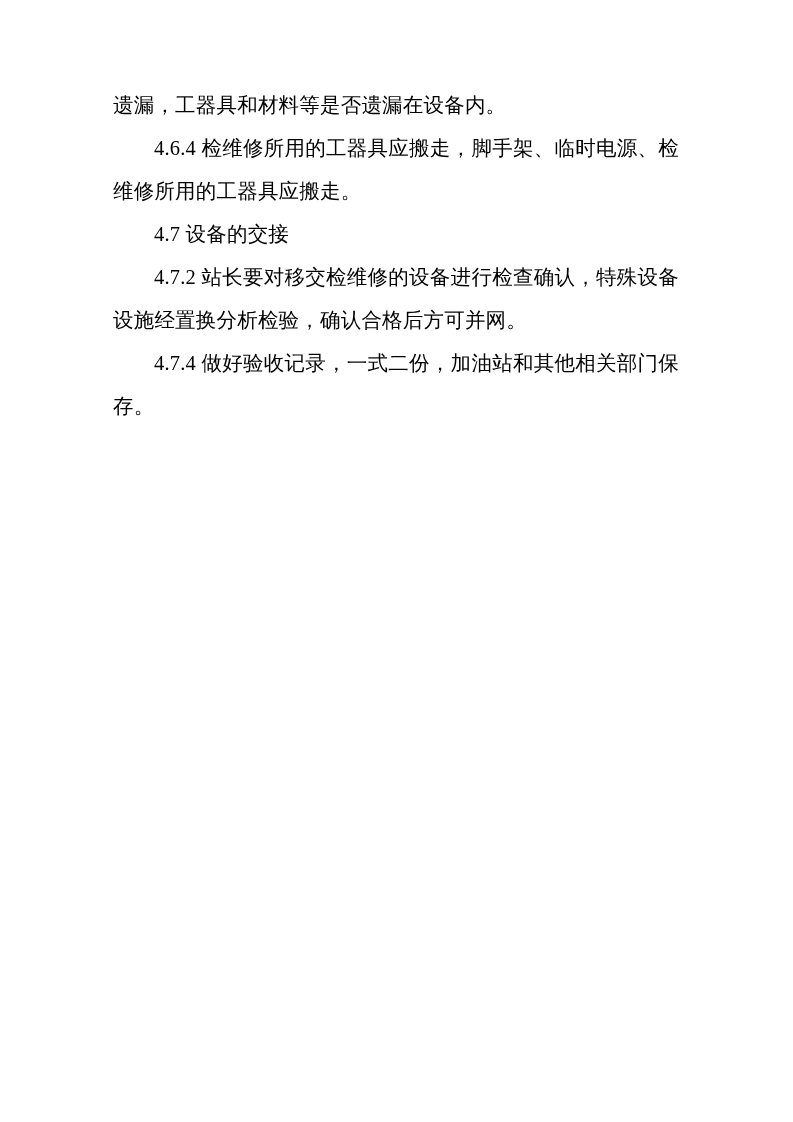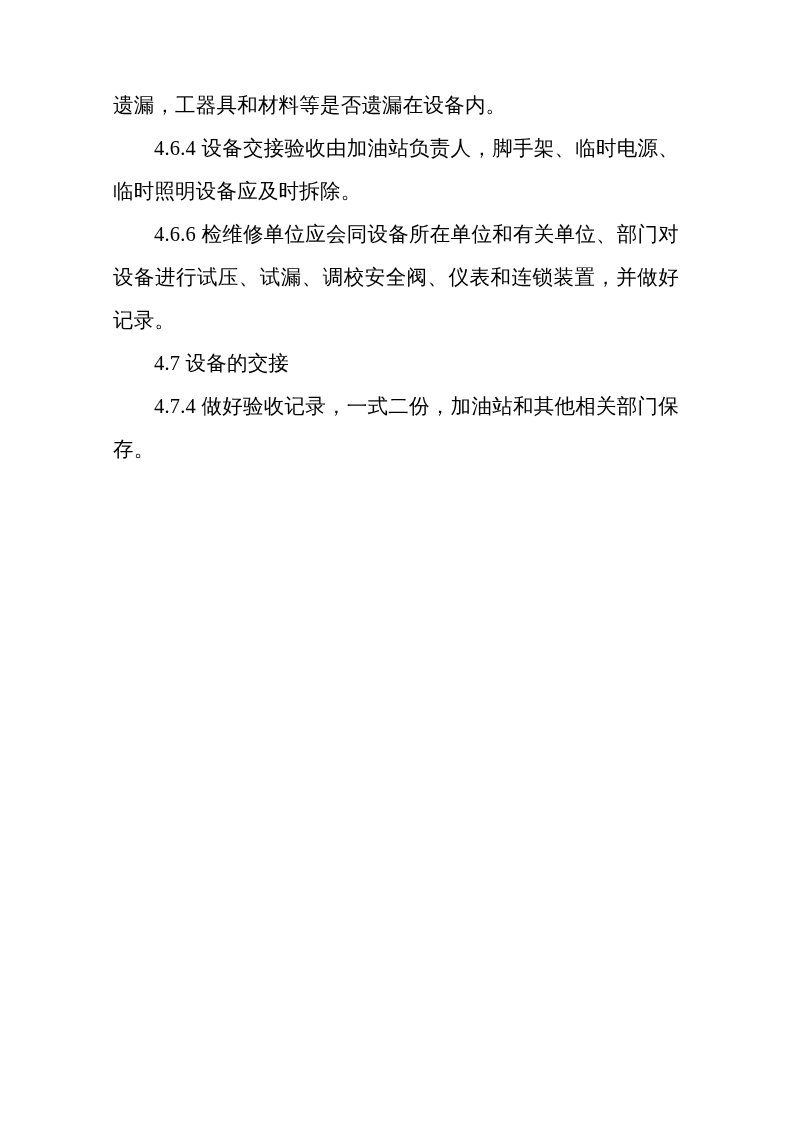--- a/index.html
+++ b/index.html
@@ -38,18 +38,18 @@
   p.noindent {
     text-indent: 0;
   }
 </style>
 </head>
 <body>
 
 <div class="page">
   <div class="content">
     <p class="para noindent">遗漏，工器具和材料等是否遗漏在设备内。</p>
-    <p class="para indent">4.6.4 设备交接验收由加油站负责人，脚手架、临时电源、临时照明设备应及时拆除。</p>
-    <p class="para indent">4.6.6 检维修单位应会同设备所在单位和有关单位、部门对设备进行试压、试漏、调校安全阀、仪表和连锁装置，并做好记录。</p>
+    <p class="para indent">4.6.4 检维修所用的工器具应搬走，脚手架、临时电源、检维修所用的工器具应搬走。</p>
     <p class="para indent">4.7 设备的交接</p>
+    <p class="para indent">4.7.2 站长要对移交检维修的设备进行检查确认，特殊设备设施经置换分析检验，确认合格后方可并网。</p>
     <p class="para indent">4.7.4 做好验收记录，一式二份，加油站和其他相关部门保存。</p>
   </div>
 </div>
 
 </body></html>

